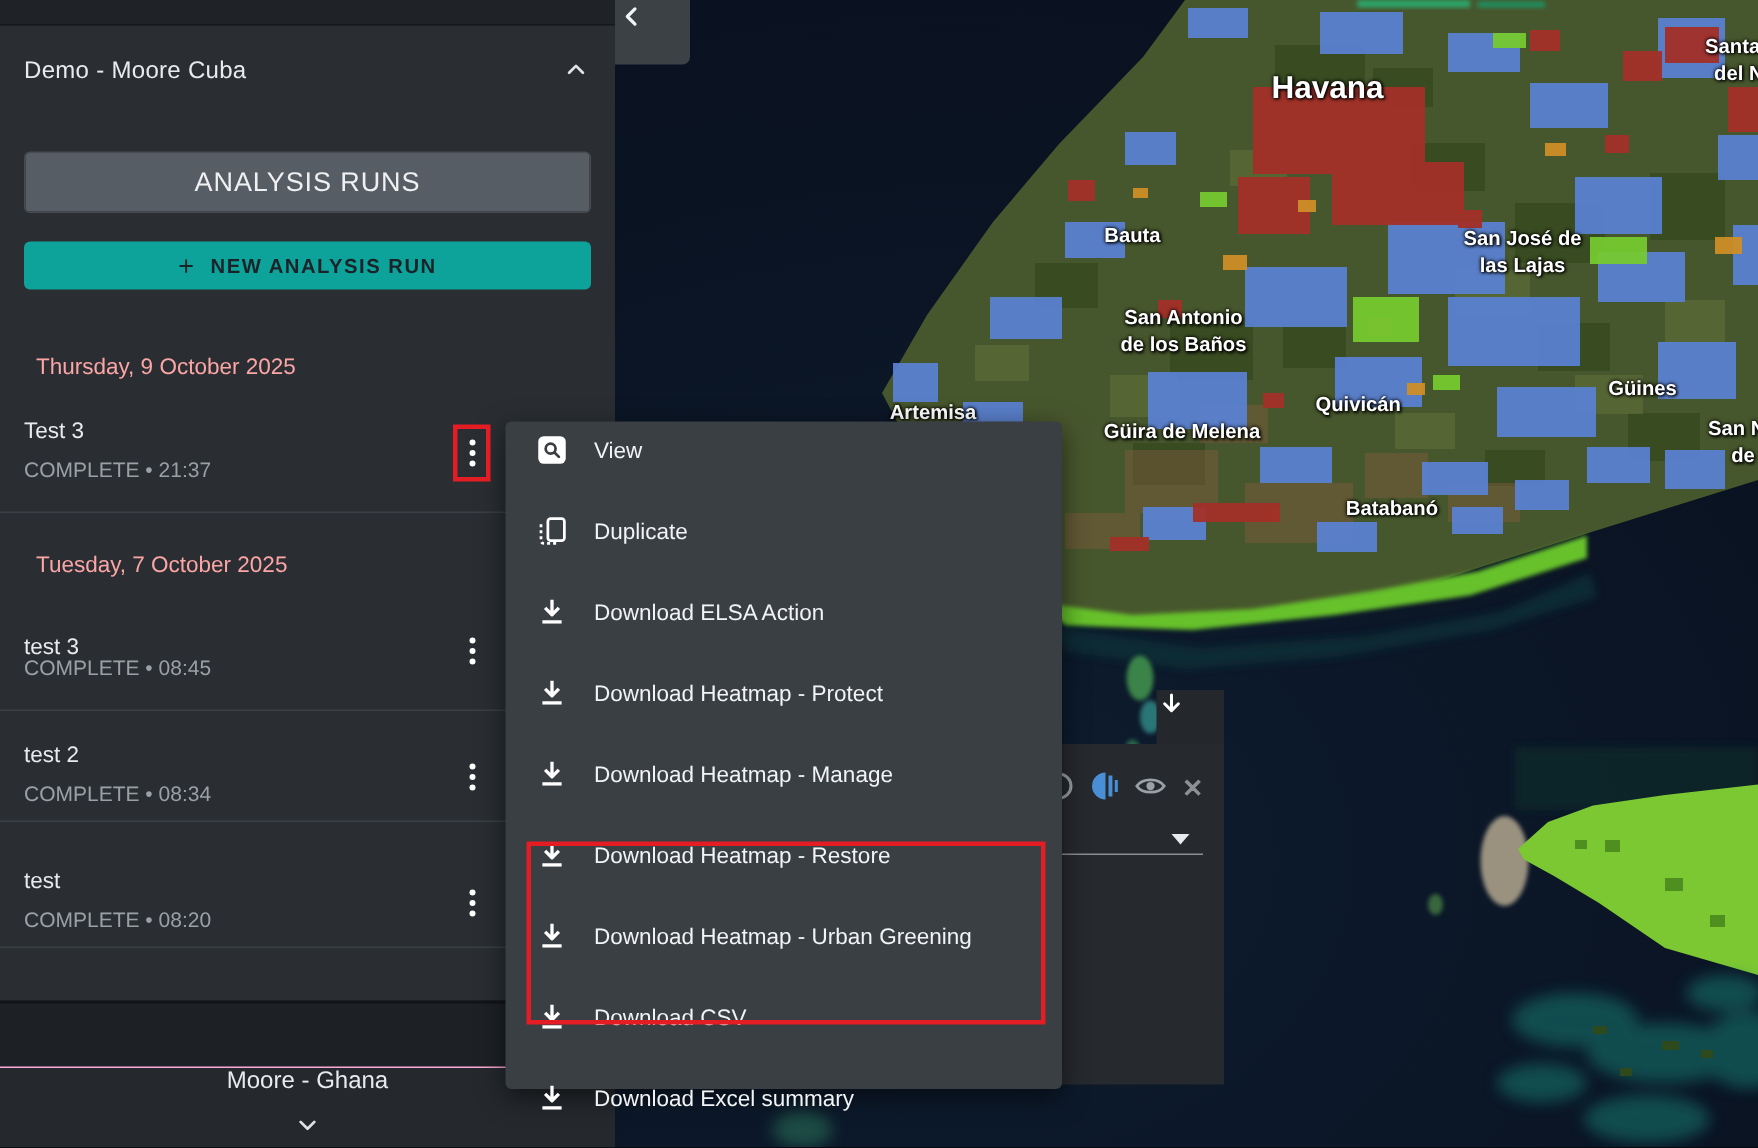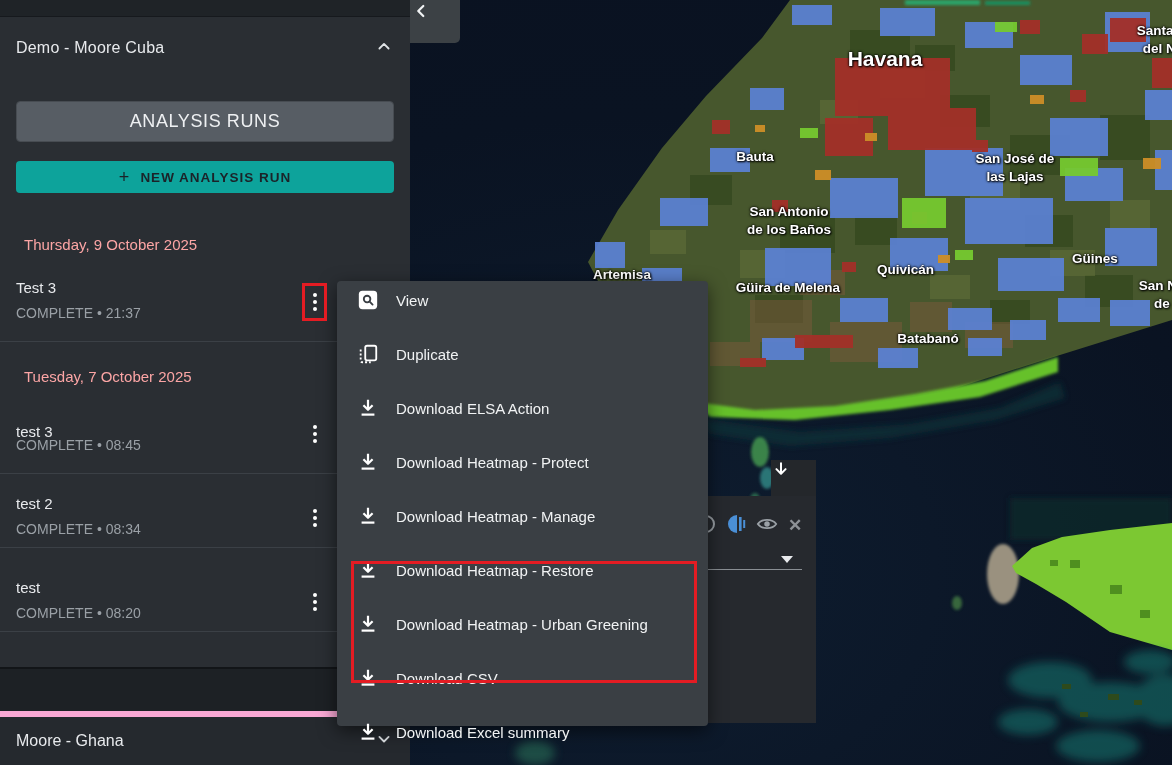--- a/index.html
+++ b/index.html
@@ -43,21 +43,21 @@
   .plus{font-size:18px;font-weight:normal;line-height:18px;}
   .date-header{position:absolute;left:24px;color:#fca5a5;font-size:15px;}
   .run-name{position:absolute;left:16px;color:#e8eaed;font-size:15px;}
   .run-meta{position:absolute;left:16px;color:#9aa0a6;font-size:14px;}
   .dots-btn{position:absolute;left:303px;width:24px;height:30px;background:transparent;border:none;cursor:pointer;
             display:flex;flex-direction:column;align-items:center;justify-content:center;gap:3px;}
   .dots-btn i{width:4px;height:4px;border-radius:50%;background:#fff;}
   .sb-divider{position:absolute;left:0;width:410px;height:0;border-top:1px solid #3b4046;}
   .panel-gap{position:absolute;left:0;top:667px;width:410px;height:44px;background:#1d2125;border-top:2px solid #121518;}
   .ghana-header{position:absolute;left:0;top:711px;width:410px;height:54px;background:#25292e;display:flex;
-                align-items:center;justify-content:space-between;padding:0 16px;border-top:6px solid #f9a8d4;}
+                align-items:center;justify-content:space-between;padding:0 16px;border-top:1px solid #f9a8d4;flex-direction:column;}
   .ghana-title{font-size:16px;color:#e8eaed;}
 
   
   .context-menu{position:absolute;left:337px;top:281px;width:371px;height:445px;background:#3a3f44;z-index:5;
                 border-radius:4px;box-shadow:0 5px 18px rgba(0,0,0,.55);padding:6px 0;display:flex;flex-direction:column;gap:28px;}
   .menu-item{height:39.4px;display:flex;align-items:center;padding-left:19px;gap:16px;cursor:pointer;background:transparent;border:none;}
   .menu-item .mi-icon{width:24px;height:24px;flex:0 0 24px;display:flex;align-items:center;justify-content:center;}
   .menu-item .mi-label{color:#f1f3f4;font-size:15px;white-space:nowrap;}
 
   

